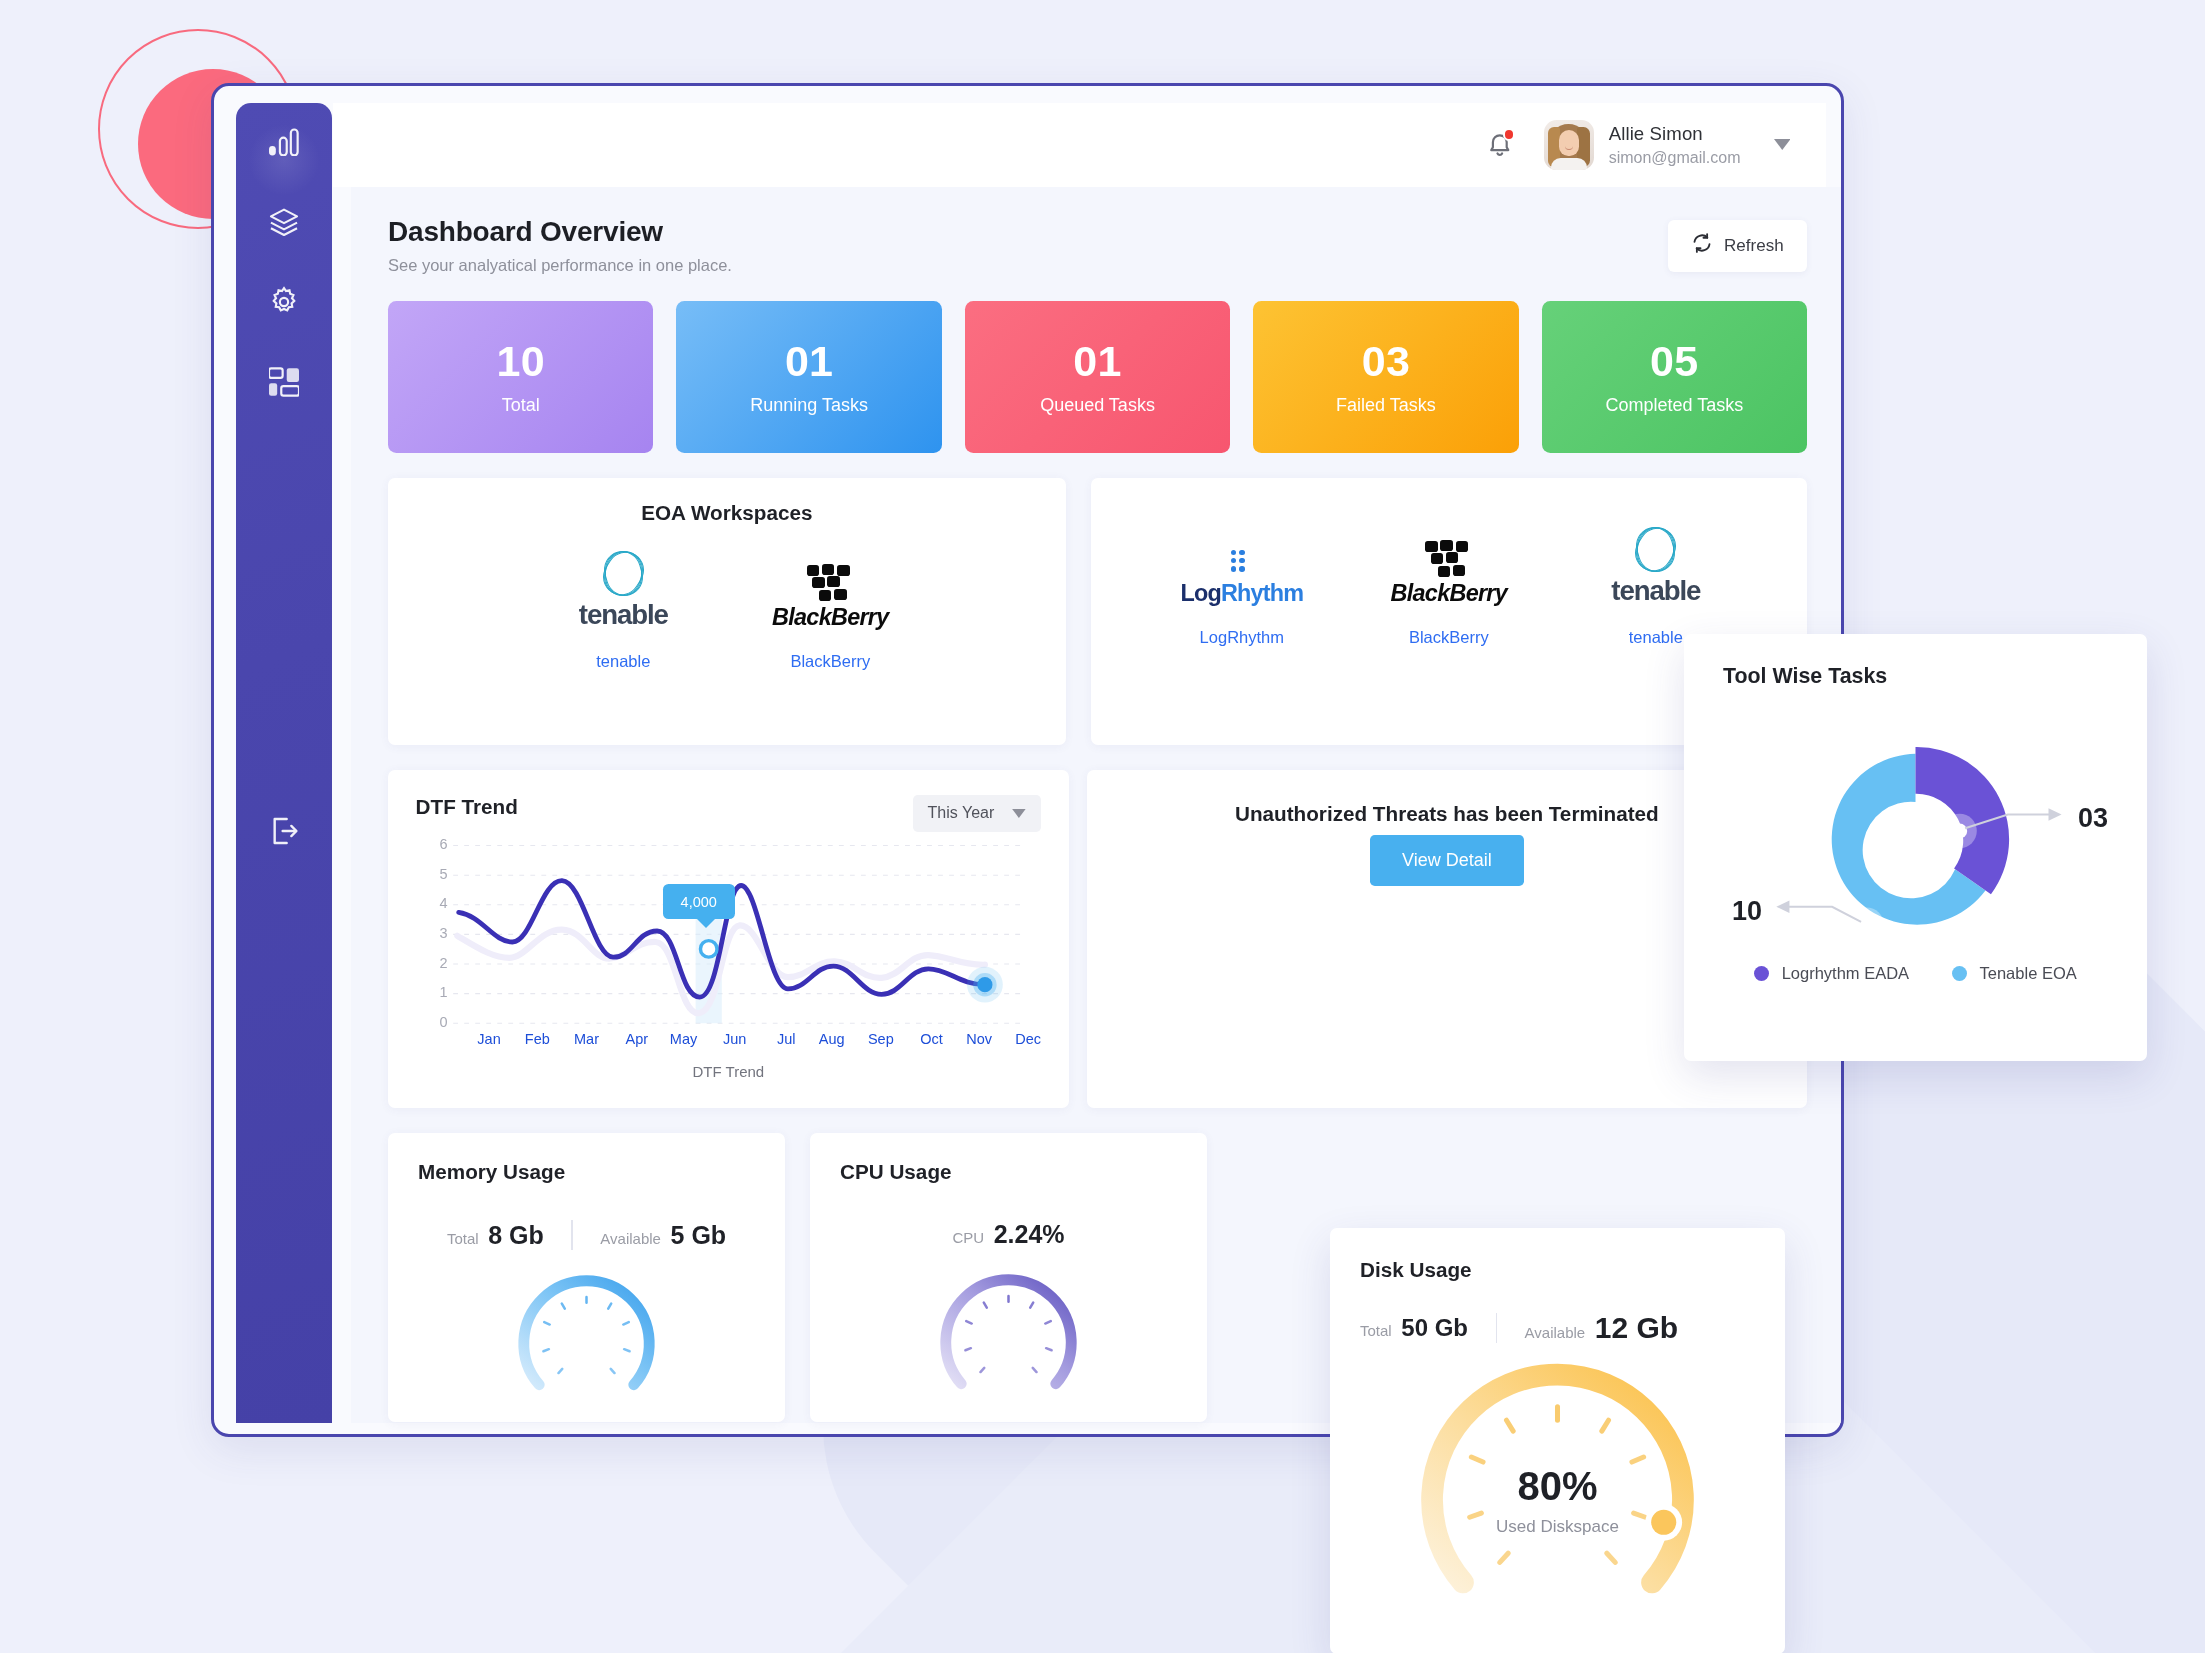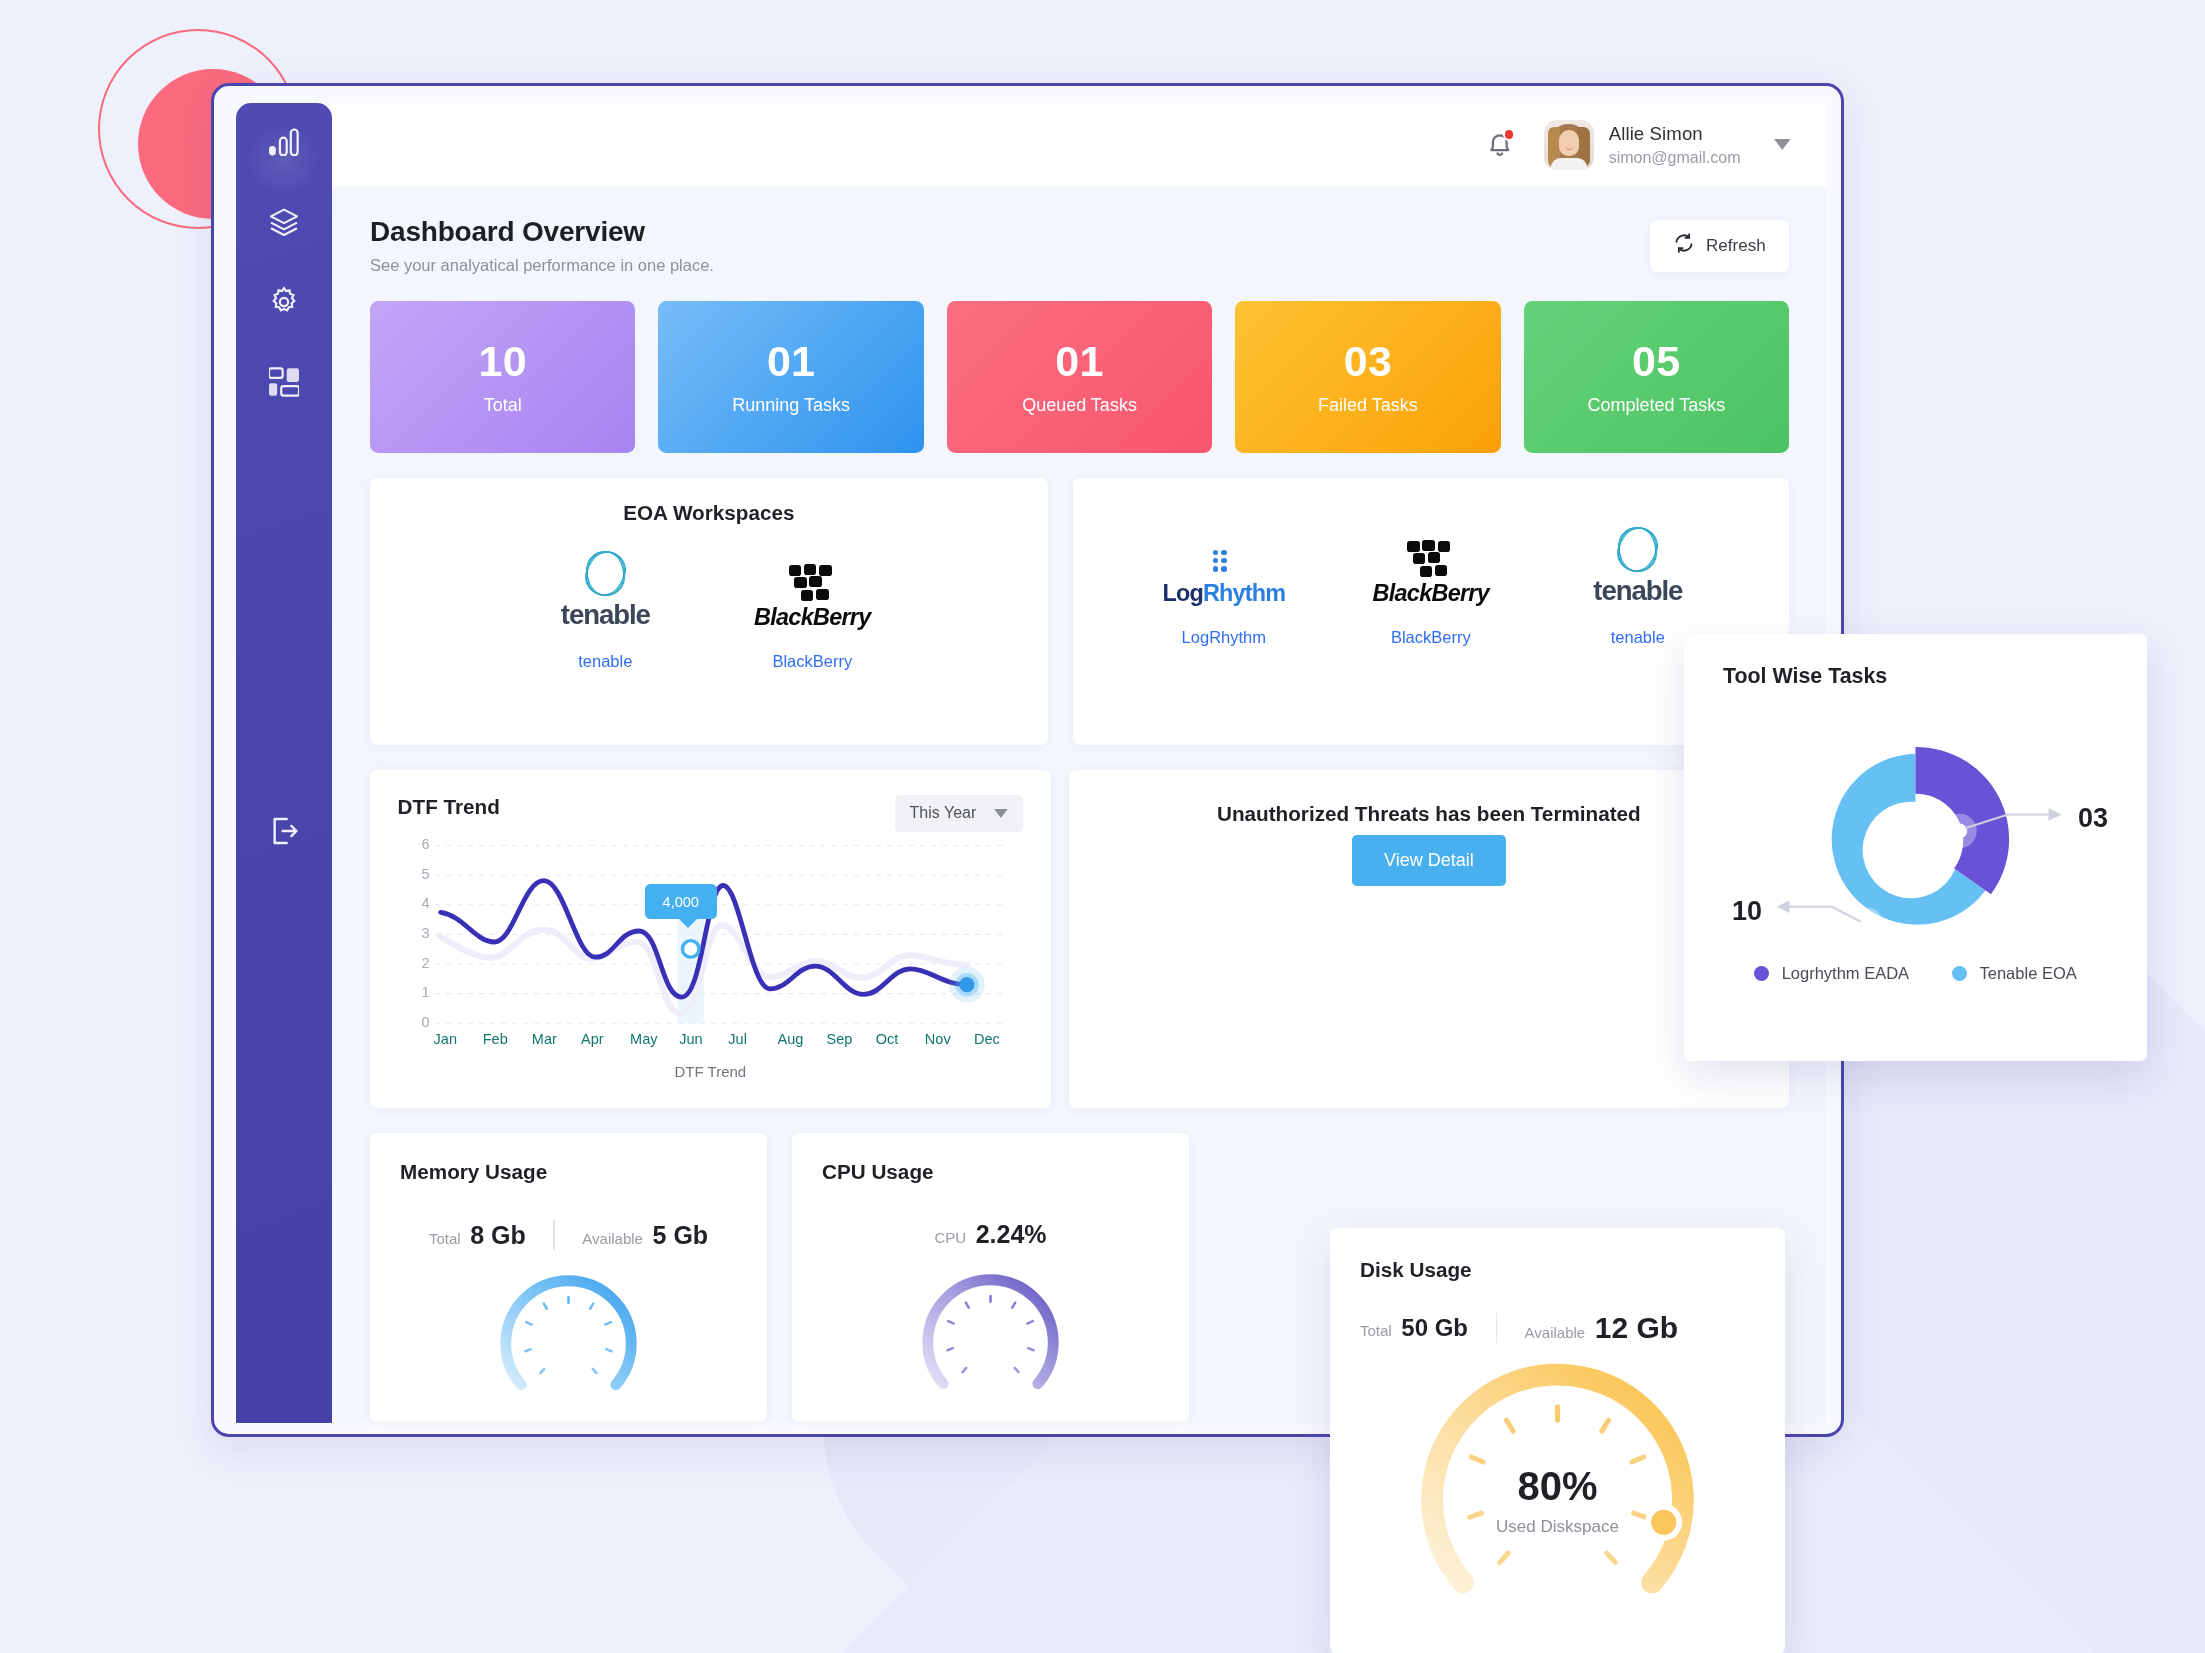--- a/index.html
+++ b/index.html
@@ -99,21 +99,21 @@
   .avatar .hair-l { position:absolute; left:4.1px; top:6.9px; width:12.4px; height:40px; background:#b8894f; border-radius:6.9px 2.8px 6.9px 6.9px; }
   .avatar .hair-r { position:absolute; right:4.1px; top:6.9px; width:12.4px; height:40px; background:#9d7343; border-radius:2.8px 6.9px 6.9px 6.9px; }
   .avatar .shoulders { position:absolute; left:6.9px; bottom:0; width:36px; height:12.4px; background:#f4f2f0; border-radius:9.6px 9.6px 0 0; }
   .avatar .smile { position:absolute; left:21.4px; top:26px; width:8.3px; height:4.1px; border-bottom:1.4px solid #c88a72; border-radius:0 0 5.5px 5.5px; }
   .user-name { font-size: 18.6px; color: #2f3136; letter-spacing:0.1px; }
   .user-mail { font-size: 16px; color: #9a9ca5; margin-top: 3.4px; }
   .caret { margin-left: 18px; color:#8d8f99; }
 
   
   .content {
-    position: absolute; left: 119px; top: 101px;
+    position: absolute; left: 137px; top: 101px;
     width: 1493px; height: 1236px;
     background: #f4f6fd;
     padding: 29px 37px 0 37px;
   }
 
   .page-head { display:flex; align-items:flex-start; justify-content:space-between; }
   .page-title { font-size: 28px; font-weight: bold; color:#1d1f25; letter-spacing:-0.2px;}
   .page-sub { font-size: 16.5px; color:#8e909b; margin-top: 7.6px; }
   .refresh-btn {
     display:flex; align-items:center; gap:11px;
@@ -189,21 +189,21 @@
   .select-pill {
     background:#f1f2f6; border-radius:4.8px; padding: 9.6px 15px;
     display:flex; align-items:center; gap: 18px;
     font-size: 16px; color:#50525b; cursor:pointer;
   }
   .chart-wrap { position:relative; margin-top: 12.4px; height: 234px; }
   .chart-svg { position:absolute; left:0; top:0; }
   .y-ticks { position:absolute; left: 0; top: 0; width: 32px; height: 179px; }
   .y-tick { position:absolute; right:0; font-size: 14.5px; color:#a8aab5; transform: translateY(-50%); }
   .x-ticks { position:absolute; left: 36px; right: 0; top: 187px; display:flex; }
-  .x-tick { flex:1; text-align:left; font-size: 14.5px; color:#0f766e; }
+  .x-tick { flex:1; text-align:right; font-size: 14.5px; color:#1d4ed8; }
   .chart-foot { position:absolute; left:0; right:0; top: 219px; text-align:center; font-size: 15px; color:#72747e; }
   .tooltip {
     position:absolute; background:#45b0ef; color:#fff; border-radius: 5.5px;
     font-size: 14.5px; padding: 9.6px 18px; left: 855px; top: 0;
   }
   .tooltip:after {
     content:""; position:absolute; left: 48%; bottom:-9px;
     border-left: 9px solid transparent; border-right: 9px solid transparent;
     border-top: 9.6px solid #45b0ef;
   }

